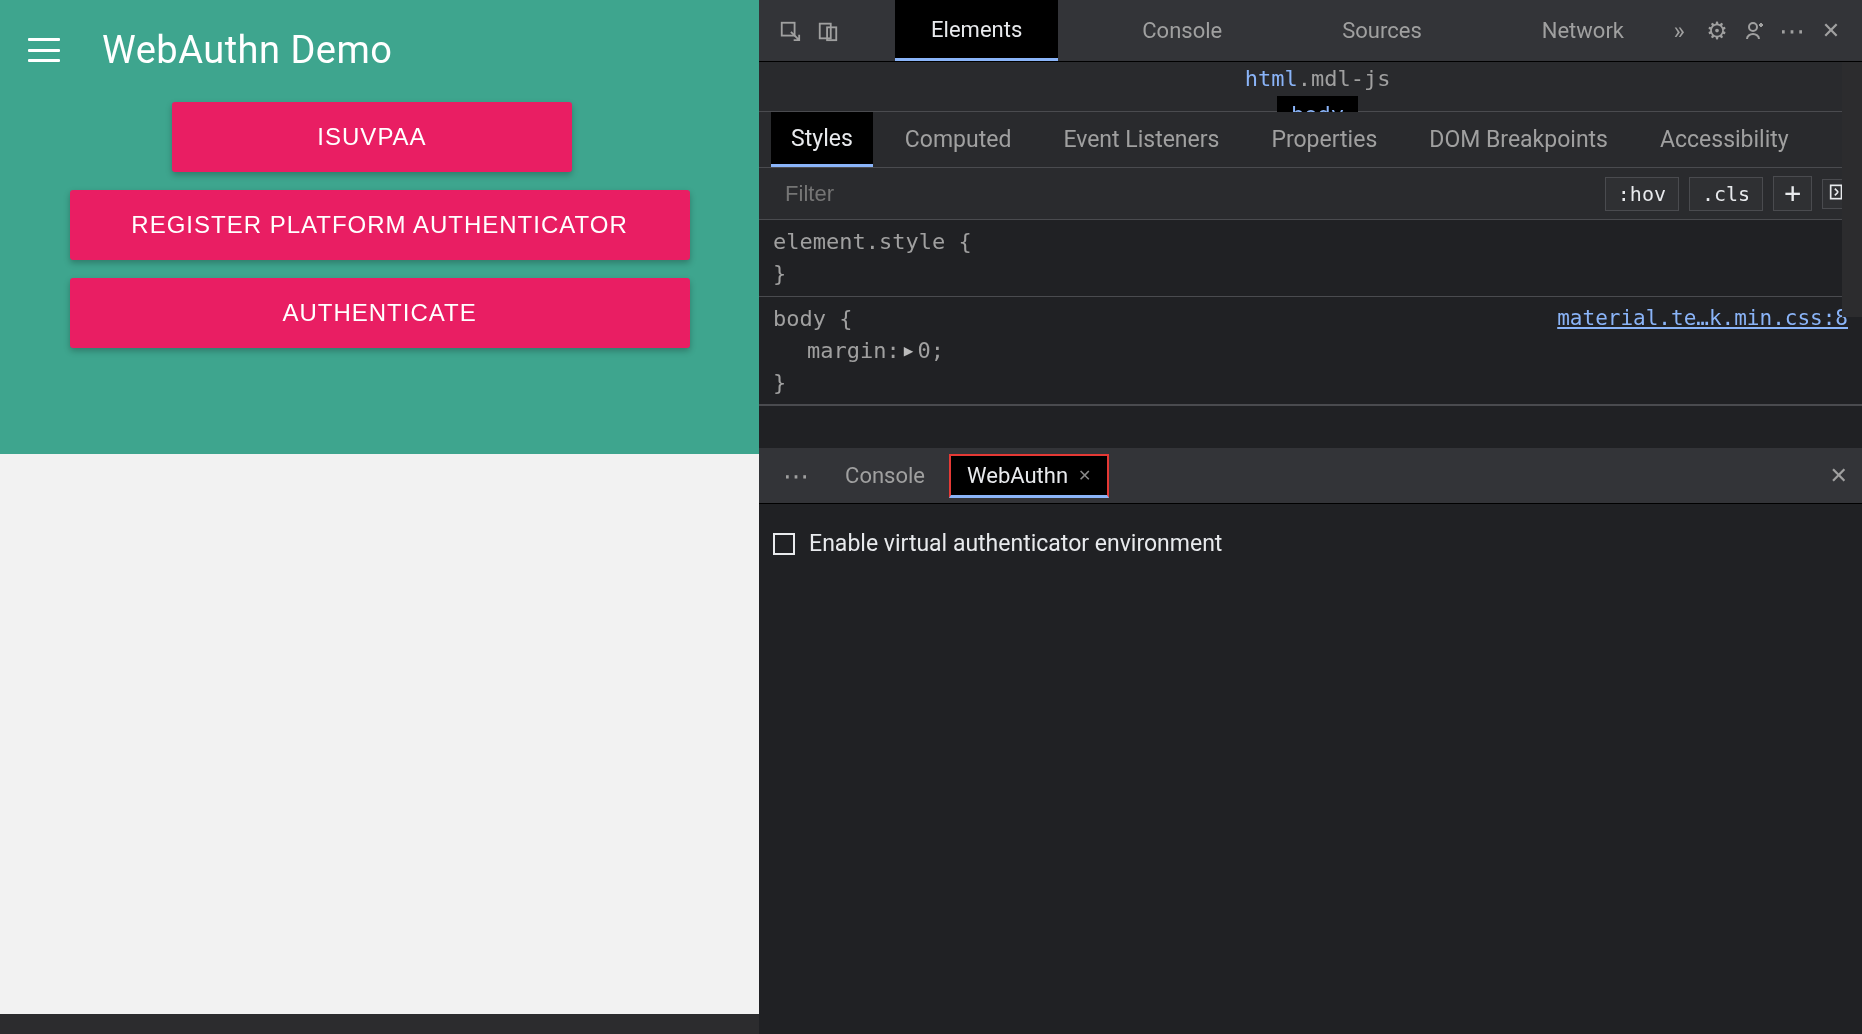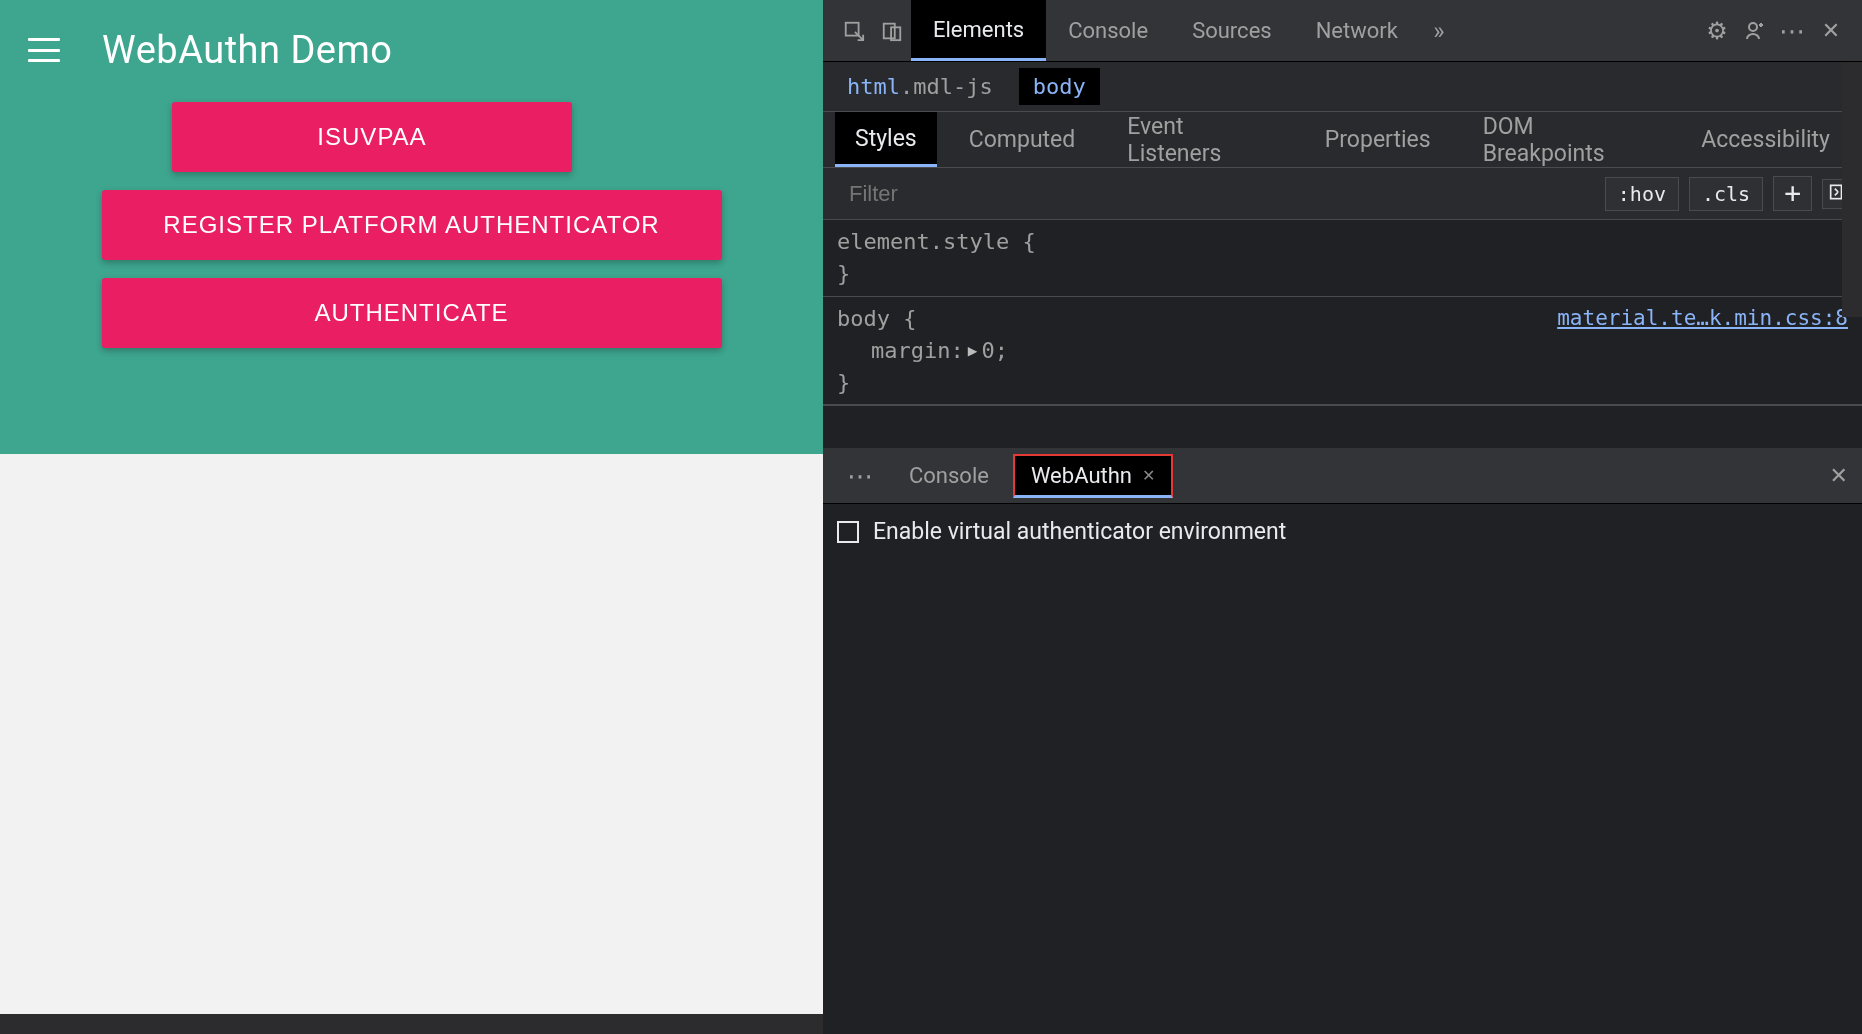--- a/index.html
+++ b/index.html
@@ -92,37 +92,39 @@
     background: var(--dt-bg-light);
     display:flex; align-items:center;
     padding: 0 12px;
     border-bottom:1px solid #000;
   }
   .dt-toolbar .icon {
     width:38px; height:38px; display:flex; align-items:center; justify-content:center;
     color: var(--dt-text-dim); cursor:pointer;
   }
   .tab {
-    padding: 0 22px; height:100%;
+    padding: 0 36px; height:100%;
     display:flex; align-items:center;
     cursor:pointer;
+    margin-left:48px;
   }
   .tab.active {
     background: #000; color: var(--dt-text-bright);
     border-bottom: 3px solid var(--dt-blue);
   }
   .dt-toolbar .spacer { flex:1; }
 
   
   .breadcrumb {
     height:50px;
     background: var(--dt-bg-mid);
-    display:flex; align-items:center; gap:16px;
+    display:flex; align-items:center; gap:1px;
     padding-left:14px;
     border-bottom:1px solid var(--dt-border);
+    flex-direction:column;
   }
   .crumb {
     padding:4px 10px;
     font-family: ui-monospace, Menlo, Consolas, monospace;
     font-size:22px;
   }
   .crumb-root { color: var(--dt-blue); }
   .crumb-root .cls { color: var(--dt-text-dim); }
   .crumb-sel { background:#000; color: var(--dt-blue); padding:6px 14px; }
 
@@ -195,21 +197,21 @@
     cursor:pointer; font-size:22px;
   }
   .drawer-tab.active {
     background:#000; color: var(--dt-text-bright);
     border:2px solid var(--highlight-red);
     border-bottom:3px solid var(--dt-blue);
   }
   .drawer-tabs .spacer { flex:1; }
   .drawer-body {
     flex:1;
-    padding:14px 14px;
+    padding:26px 14px;
     background: var(--dt-bg-dark);
   }
   .checkbox-row {
     display:flex; align-items:center; gap:14px;
     color: var(--dt-text-bright); font-size:23px;
   }
   .checkbox {
     width:22px; height:22px; border:2px solid var(--dt-text-bright);
     background:transparent; cursor:pointer;
   }

